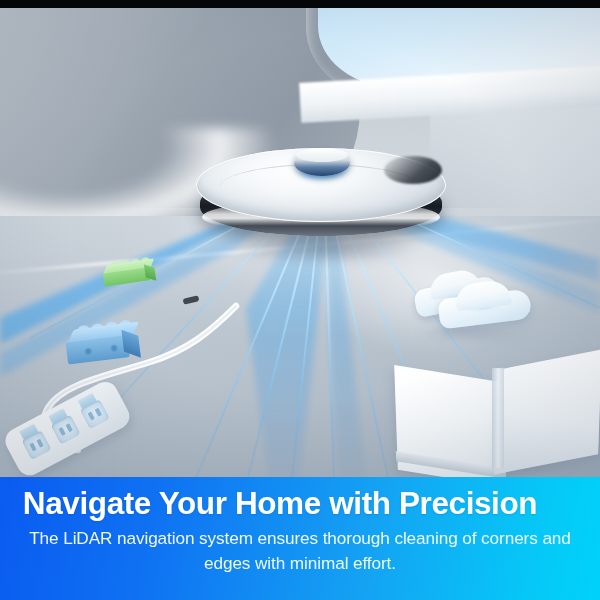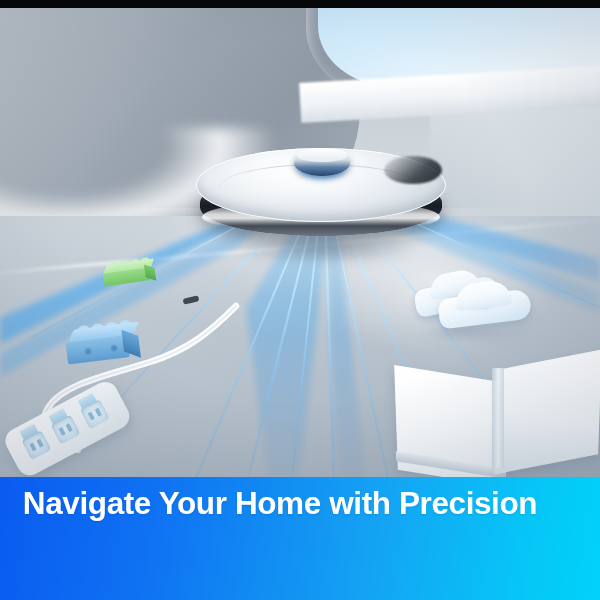--- a/index.html
+++ b/index.html
@@ -634,15 +634,16 @@
       <div class="edge"></div>
       <div class="page-right"></div>
       <div class="spine"></div>
     </div>
 
     <div class="scene-vignette"></div>
   </div>
 
   <div class="caption">
     <div class="caption-title">Navigate Your Home with Precision</div>
+    <div class="caption-sub">The LiDAR navigation system ensures thorough cleaning of corners and edges with minimal effort.</div>
   </div>
 
 </div>
 
 </body></html>

